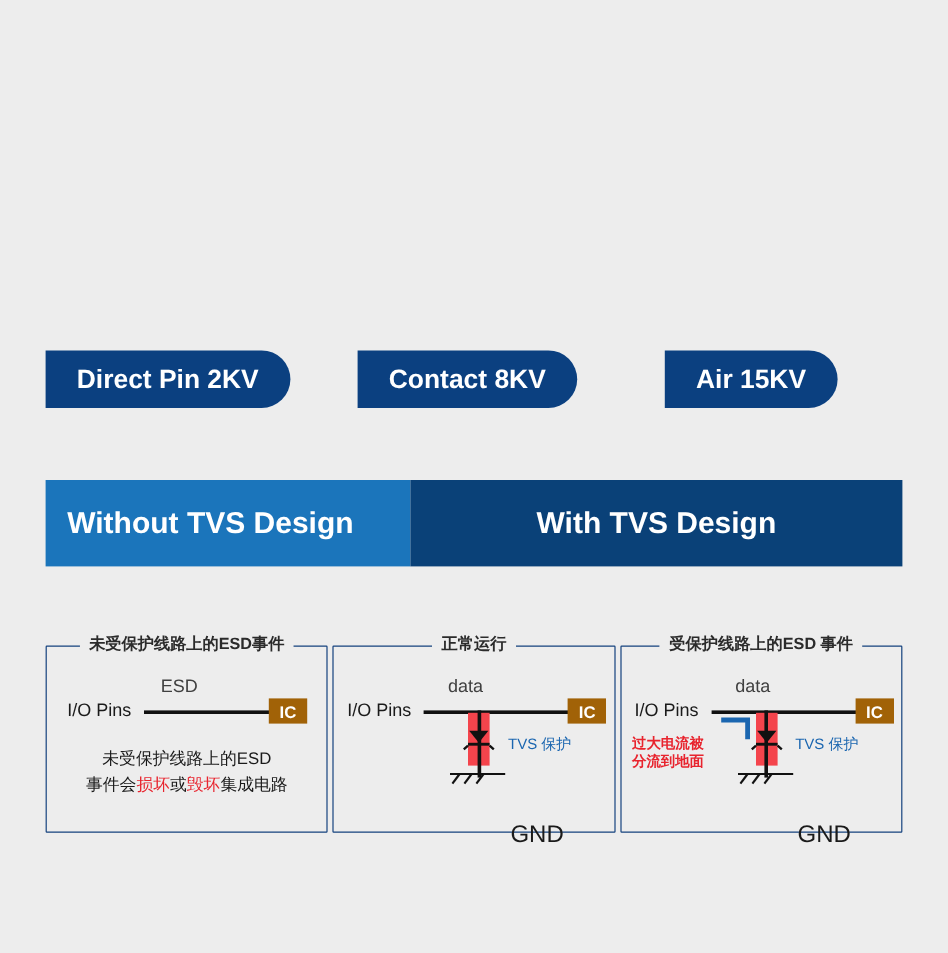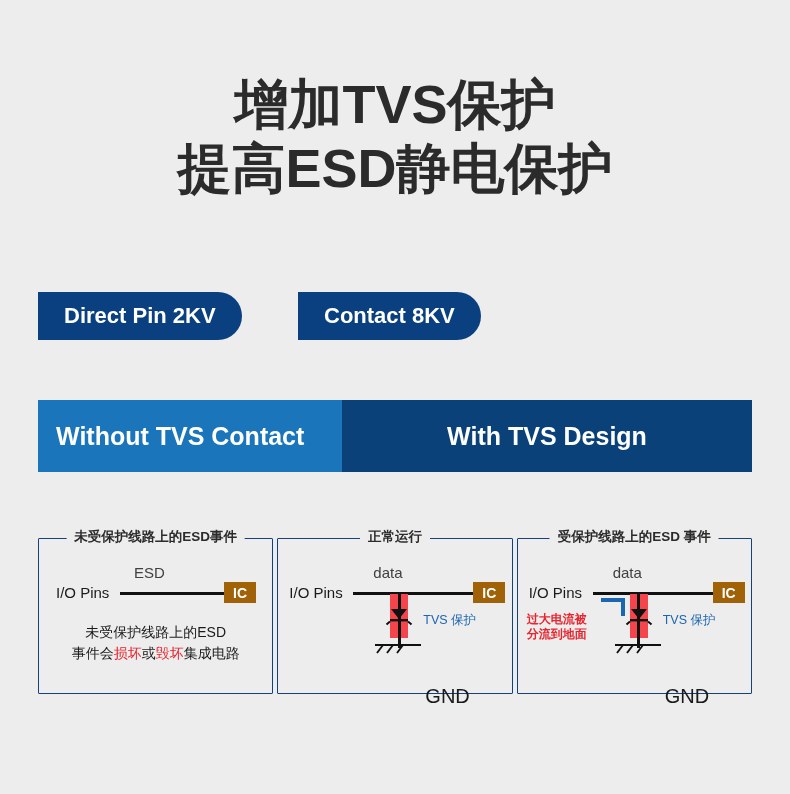--- a/index.html
+++ b/index.html
@@ -100,32 +100,29 @@
     position:absolute; color:#e8242e; font-size:12px; line-height:15px;
     text-align:center; white-space:nowrap; font-weight:bold;
   }
   .arrow-hook{ position:absolute; }
 </style>
 </head>
 <body>
 
 <div class="page">
 
-  <div class="title-block">
-    <span class="title-line">增加TVS保护</span>
-    <span class="title-line">提高ESD静电保护</span>
-  </div>
 
   <div class="pill-row">
     <div class="pill pill-1">Direct Pin 2KV</div>
     <div class="pill pill-2">Contact 8KV</div>
+    <div class="pill pill-3">Air 15KV</div>
   </div>
 
   <div class="bars">
-    <div class="bar bar-without">Without TVS Contact</div>
+    <div class="bar bar-without">Without TVS Design</div>
     <div class="bar bar-with">With TVS Design</div>
   </div>
 
   <div class="panels">
 
     <div class="panel">
       <div class="frame"></div>
       <div class="legend">未受保护线路上的ESD事件</div>
       <div class="body">
         <span class="io-label" style="left:18px; top:46px;">I/O Pins</span>

